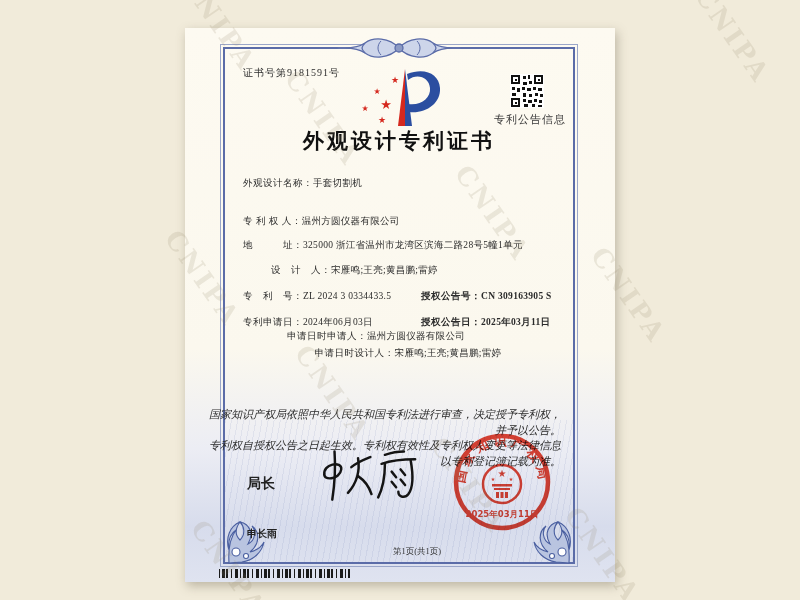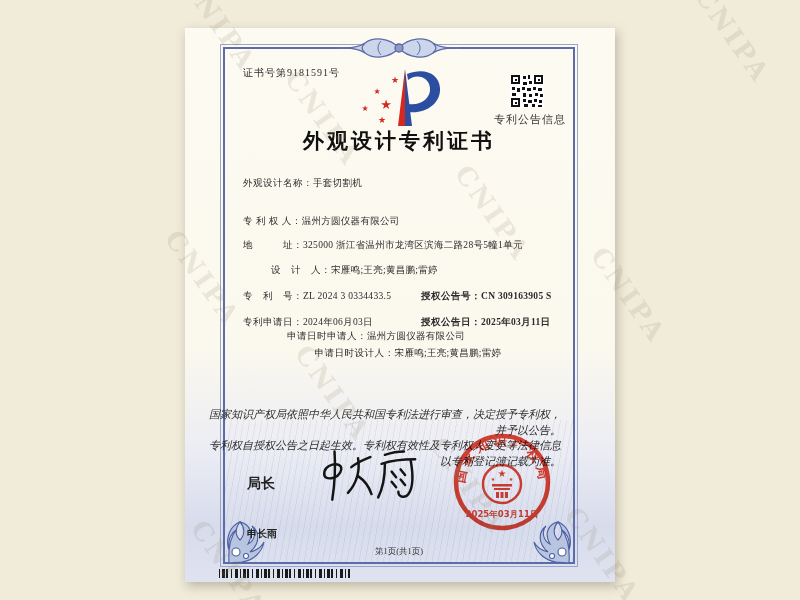--- a/index.html
+++ b/index.html
@@ -60,21 +60,21 @@
     font-size:11px;line-height:15.5px;font-style:italic;color:#2b2b2b;
   }
   
   .sign-title{position:absolute;left:62px;top:447px;font-size:14px;font-weight:bold;
     font-family:Liberation Serif, serif;color:#222;}
   .sign-name{position:absolute;left:62px;top:463px;font-size:10px;font-weight:bold;
     font-family:"Liberation Sans","DejaVu Sans",sans-serif;color:#222;margin-top:36px;}
   .signature{position:absolute;left:126px;top:418px;width:112px;height:58px;}
   .seal{position:absolute;left:267px;top:404px;width:100px;height:100px;
     mix-blend-mode:multiply;opacity:0.92;}
-  .footer{position:absolute;left:38px;top:518px;width:352px;text-align:center;
+  .footer{position:absolute;left:56px;top:518px;width:352px;text-align:center;
     font-size:8.5px;color:#333;}
   .barcode{
     position:absolute;left:34px;top:541px;width:131px;height:9px;
     background:repeating-linear-gradient(90deg,
       #1b1b1b 0 1px,transparent 1px 3px,#1b1b1b 3px 6px,transparent 6px 7px,
       #1b1b1b 7px 9px,transparent 9px 12px,#1b1b1b 12px 13px,transparent 13px 16px,
       #1b1b1b 16px 19px,transparent 19px 21px);
   }
 </style>
 </head>

